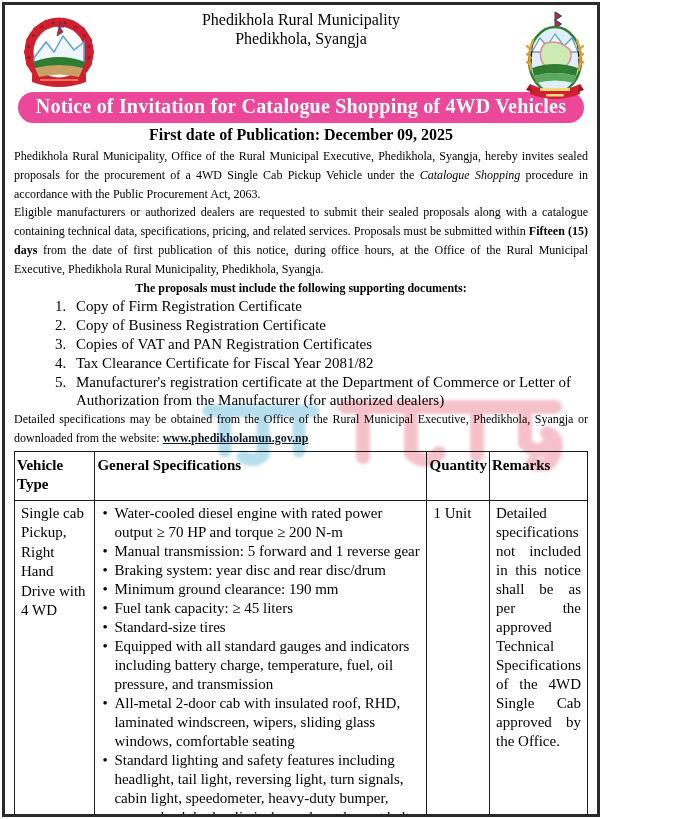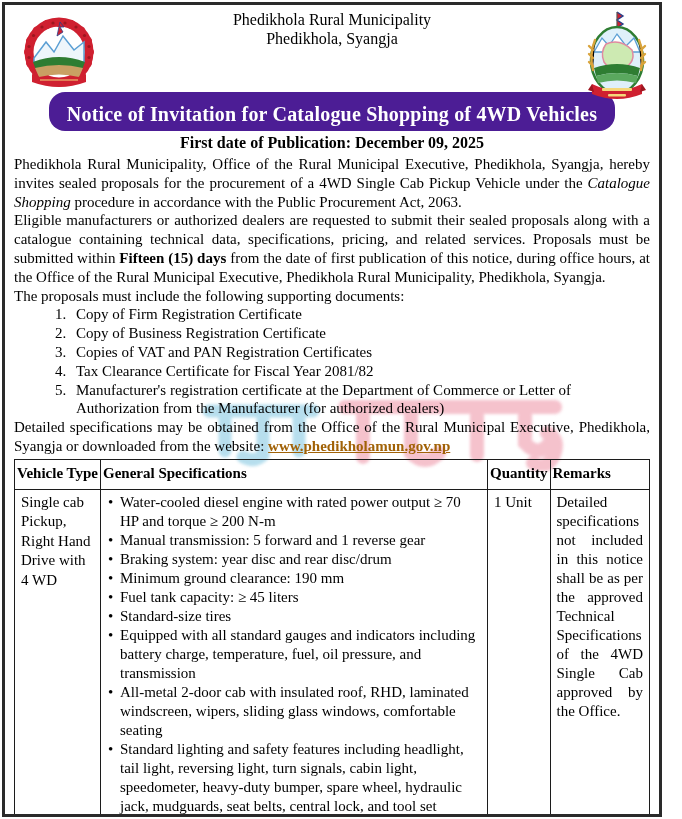--- a/index.html
+++ b/index.html
@@ -4,21 +4,21 @@
 <style>
   * { box-sizing: border-box; margin: 0; padding: 0; }
   html, body { background: #ffffff; }
   body {
     width: 682px; height: 819px;
     font-family: "Liberation Serif", serif;
     color: #000;
   }
   .page {
     position: relative;
-    width: 660px; height: 815px;
+    width: 598px; height: 815px;
     margin: 2px;
     border: 3px solid #2a2a2a;
     background: #fff;
     padding: 5px 9px 0 9px;
     overflow: hidden;
   }
   .content { position: relative; z-index: 1; }
 
   
   .header { position: relative; height: 78px; }
@@ -26,52 +26,52 @@
   .logo-right { position: absolute; right: 2px; top: 0px; }
   .header-center { text-align: center; padding: 0 80px; }
   .muni-line { font-size: 16px; line-height: 19px; }
   .office-line { font-size: 26px; font-weight: bold; line-height: 31px; }
   .loc-line { font-size: 16px; line-height: 20px; }
 
   
   .banner {
     width: fit-content;
     margin: 4px auto 2px auto;
-    background: #4c1d95;
+    background: #ec4899;
     color: #fff;
     border-radius: 16px;
-    padding: 11px 18px 5px 18px;
+    padding: 3px 18px 5px 18px;
     font-size: 20px;
     font-weight: bold;
     letter-spacing: .2px;
   }
 
   .pubdate {
     text-align: center;
     font-weight: bold;
     font-size: 16px;
     line-height: 20px;
     margin-bottom: 2px;
   }
 
   
   .para {
-    font-size: 15px;
+    font-size: 12px;
     line-height: 18.8px;
     text-align: justify;
   }
-  .para.bold { font-weight: normal; text-align: left; }
+  .para.bold { font-weight: bold; text-align: center; }
   .docs-list {
     list-style: decimal;
     padding-left: 56px;
     font-size: 15px;
     line-height: 18.8px;
   }
   .docs-list li { padding-left: 6px; }
-  .website-link { font-weight: bold; color: #a16207; }
+  .website-link { font-weight: bold; color: #0f172a; }
 
   
   table.spec-table {
     width: 100%;
     border-collapse: collapse;
     margin-top: 3px;
   }
   .spec-table th, .spec-table td {
     border: 1.6px solid #1c1c1c;
     font-size: 15px;

